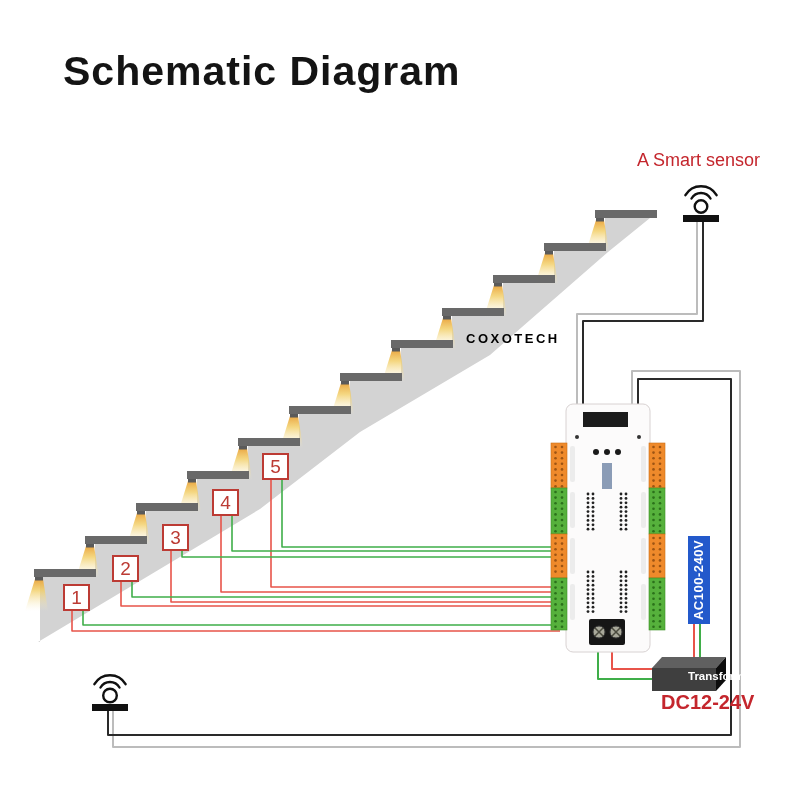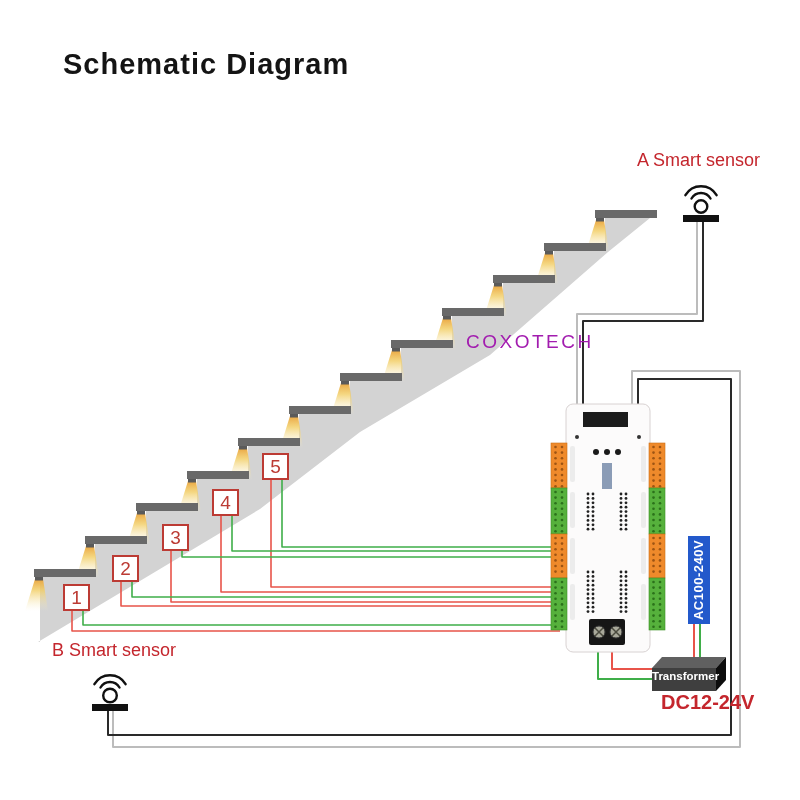--- a/index.html
+++ b/index.html
@@ -3,47 +3,47 @@
 <meta charset="utf-8">
 <style>
   html,body{margin:0;padding:0;background:#fff;}
   .canvas{
     position:relative;width:800px;height:800px;background:#fff;overflow:hidden;
     font-family:"Liberation Sans", sans-serif;
   }
   #scene{position:absolute;left:0;top:0;}
   .overlay{position:absolute;white-space:nowrap;}
   .page-title{
-    left:63px;top:48px;font-size:29px;font-weight:bold;color:#141414;letter-spacing:1px;
+    left:63px;top:48px;font-size:41px;font-weight:bold;color:#141414;letter-spacing:1px;
   }
   .red-label{color:var(--label-red);font-size:18px;}
   .a-label{left:637px;top:150px;}
   .b-label{left:52px;top:640px;}
   .terminals-note{left:287px;top:515px;}
   .watermark{
-    left:466px;top:331px;font-size:19px;font-weight:normal;color:#a21caf;letter-spacing:2.5px;
+    left:466px;top:331px;font-size:13px;font-weight:bold;color:#000000;letter-spacing:2.5px;
   }
   .step-box{
     position:absolute;width:27px;height:27px;box-sizing:border-box;
     background:#fff;border:2px solid var(--box-red);color:var(--box-red);
     display:flex;align-items:center;justify-content:center;
     font-size:19px;line-height:1;
   }
   .ac-box{
     position:absolute;left:688px;top:536px;width:22px;height:88px;
     background:var(--ac-blue);
   }
   .ac-box .rot{
     position:absolute;left:-33px;top:33px;width:88px;height:22px;
     transform:rotate(-90deg);text-align:center;line-height:22px;
     color:#fff;font-size:13px;font-weight:bold;letter-spacing:0.5px;
   }
   .transformer-label{
     left:652px;top:670px;width:64px;text-align:center;
-    color:#fff;font-size:11.5px;font-weight:bold;
+    color:#fff;font-size:11.5px;font-weight:bold;padding-left:36px;
   }
   .dc-label{left:661px;top:691px;font-size:20px;font-weight:bold;color:var(--label-red);}
   
   .wire-red{stroke:var(--wire-red);fill:none;}
   .wire-green{stroke:var(--wire-green);fill:none;}
   .wire-black{stroke:var(--wire-black);fill:none;}
   .wire-gray{stroke:var(--wire-gray);fill:none;}
   .tread{fill:var(--tread);}
   #stair-body{fill:var(--stair-body);}
 </style>
@@ -394,21 +394,20 @@
     <g id="sensor-b" stroke="#101010" stroke-width="2.4" fill="none" stroke-linecap="round">
       <path d="M 100.5 687.5 A 11 11 0 0 1 119.5 687.5"></path>
       <path d="M 94.4 684.2 A 18 18 0 0 1 125.6 684.2"></path>
       <circle cx="110" cy="695.5" r="6.8" fill="#fff"></circle>
       <rect x="92" y="704" width="36" height="7" fill="#111" stroke="none"></rect>
     </g>
   </svg>
 
   <div class="overlay page-title">Schematic Diagram</div>
   <div class="overlay red-label a-label">A Smart sensor</div>
-  <div class="overlay red-label b-label">B Smart sensor</div>
   <div class="overlay watermark">COXOTECH</div>
 
   <div class="step-box" style="left:63px;top:584px;">
       <span>1</span>
     </div>
   <div class="step-box" style="left:112px;top:555px;">
       <span>2</span>
     </div>
   <div class="step-box" style="left:162px;top:524px;">
       <span>3</span>

